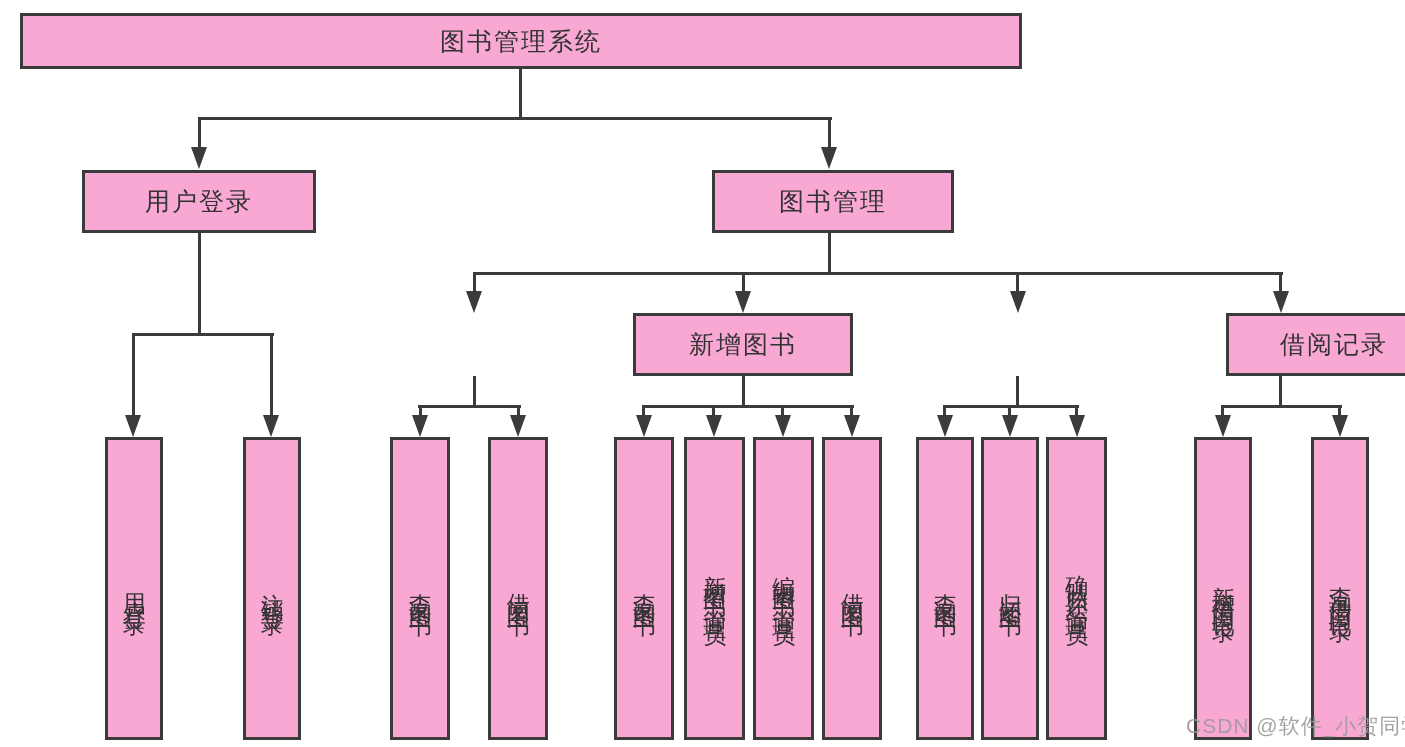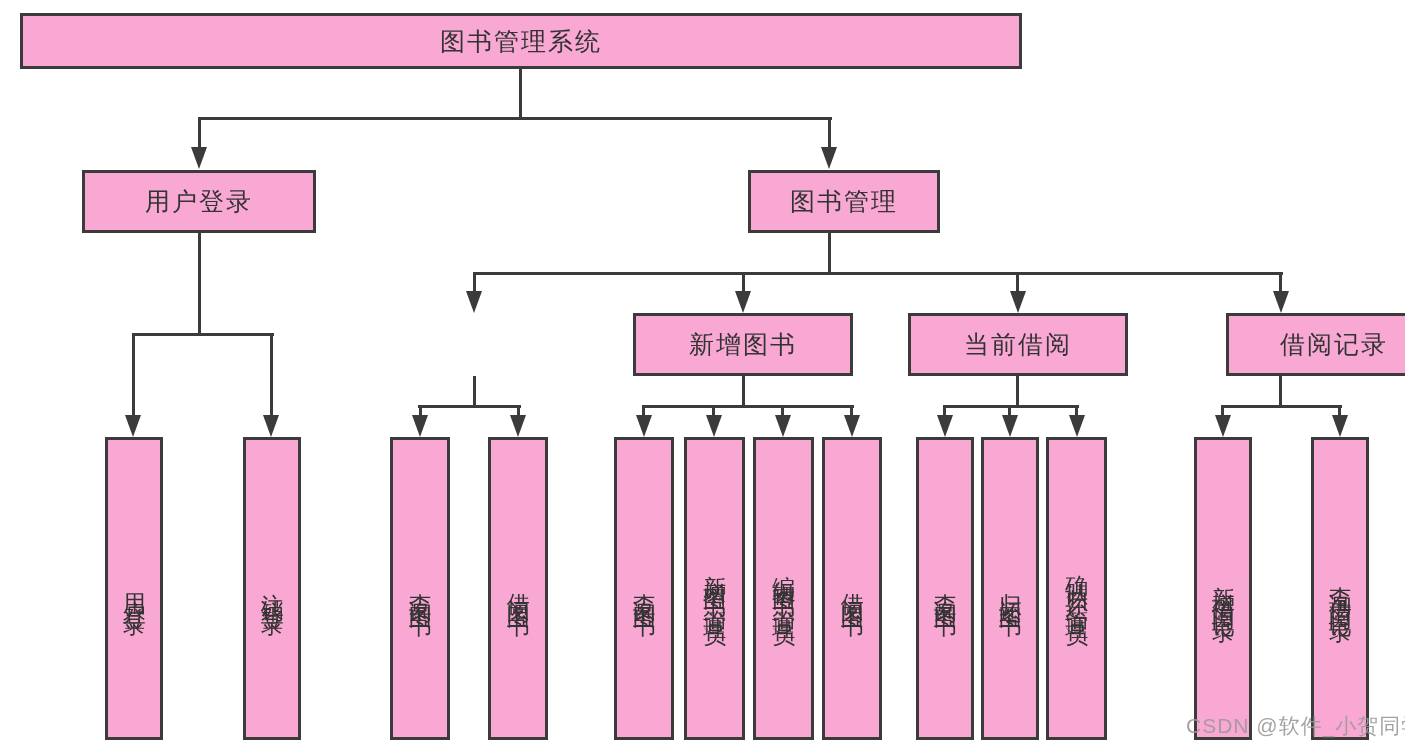--- a/index.html
+++ b/index.html
@@ -52,21 +52,21 @@
   <div class="vline" style="left:519px;top:68px;height:52px;"></div>
   <div class="hline" style="left:198px;top:117px;width:634px;"></div>
   <div class="vline" style="left:198px;top:117px;height:33px;"></div>
   <div class="ahead" style="left:191px;top:147px;"></div>
   <div class="vline" style="left:828px;top:117px;height:33px;"></div>
   <div class="ahead" style="left:821px;top:147px;"></div>
 
   <div class="box" style="left:82px;top:170px;width:234px;height:63px;">
     <span class="lbl">用户登录</span>
   </div>
-  <div class="box" style="left:748px;top:170px;width:192px;height:63px;">
+  <div class="box" style="left:712px;top:170px;width:242px;height:63px;">
     <span class="lbl">图书管理</span>
   </div>
 
   <div class="vline" style="left:198px;top:233px;height:103px;"></div>
   <div class="hline" style="left:132px;top:333px;width:142px;"></div>
   <div class="vline" style="left:132px;top:333px;height:83px;"></div>
   <div class="ahead" style="left:125px;top:415px;"></div>
   <div class="vline" style="left:270px;top:333px;height:83px;"></div>
   <div class="ahead" style="left:263px;top:415px;"></div>
 
@@ -76,23 +76,20 @@
   <div class="ahead" style="left:466px;top:291px;"></div>
   <div class="vline" style="left:742px;top:272px;height:22px;"></div>
   <div class="ahead" style="left:735px;top:291px;"></div>
   <div class="vline" style="left:1016px;top:272px;height:22px;"></div>
   <div class="ahead" style="left:1010px;top:291px;"></div>
   <div class="vline" style="left:1279px;top:272px;height:22px;"></div>
   <div class="ahead" style="left:1273px;top:291px;"></div>
 
   <div class="box" style="left:633px;top:313px;width:220px;height:63px;">
     <span class="lbl">新增图书</span>
-  </div>
-  <div class="box" style="left:908px;top:313px;width:220px;height:63px;">
-    <span class="lbl">当前借阅</span>
   </div>
   <div class="box" style="left:1226px;top:313px;width:216px;height:63px;align-items:center;">
     <span class="lbl">借阅记录</span>
   </div>
 
   <div class="vline" style="left:473px;top:376px;height:31px;"></div>
   <div class="hline" style="left:418px;top:405px;width:103px;"></div>
   <div class="vline" style="left:419px;top:405px;height:12px;"></div>
   <div class="ahead" style="left:412px;top:415px;"></div>
   <div class="vline" style="left:517px;top:405px;height:12px;"></div>

